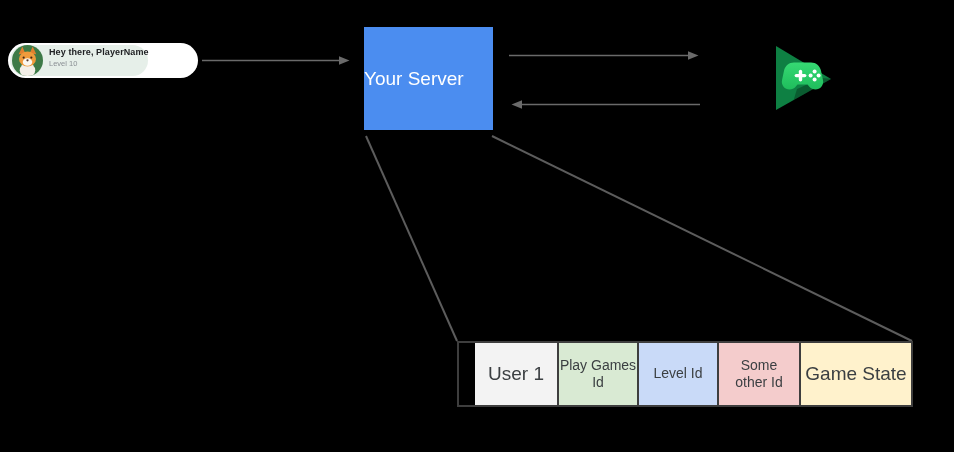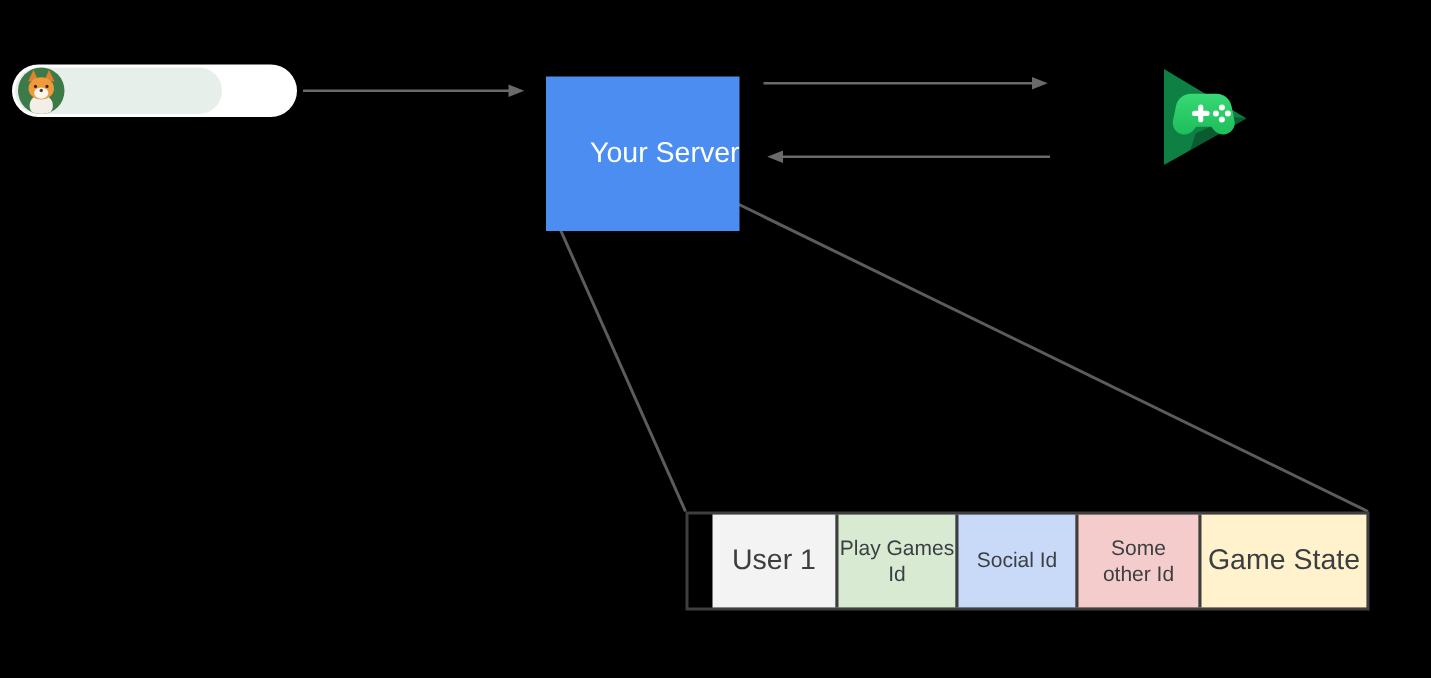--- a/index.html
+++ b/index.html
@@ -22,22 +22,22 @@
     position:absolute;left:4px;top:2px;width:31px;height:31px;border-radius:50%;
     overflow:hidden;
   }
   .card-text{
     position:absolute;left:41px;top:4px;line-height:1.25;
   }
   .card-title{font-size:9px;font-weight:bold;letter-spacing:.1px;}
   .card-sub{font-size:7.5px;margin-top:1px;}
   
   .server-box{
-    position:absolute;left:364px;top:51px;width:129px;height:103px;
-    display:flex;align-items:center;justify-content:flex-end;
+    position:absolute;left:364px;top:27px;width:129px;height:103px;
+    display:flex;align-items:center;justify-content:flex-start;
     font-size:19px;
   }
   
   .pg-icon{position:absolute;left:773px;top:42px;width:60px;height:72px;}
   
   .user-table{
     position:absolute;left:457px;top:341px;width:456px;height:66px;
     display:flex;box-sizing:border-box;
   }
   .user-table .cell{
@@ -83,20 +83,24 @@
       <polygon points="6.5,9 10,1.5 13,8.5" fill="#e0812f"></polygon>
       <polygon points="23.5,9 20,1.5 17,8.5" fill="#e0812f"></polygon>
       <ellipse cx="15" cy="24.5" rx="7.5" ry="7" fill="#f3efe8"></ellipse>
       <ellipse cx="15" cy="13.5" rx="8.2" ry="7.2" fill="#ef9b3c"></ellipse>
       <ellipse cx="15" cy="16.5" rx="4.6" ry="3.6" fill="#fbf7f0"></ellipse>
       <circle cx="11.3" cy="12.2" r="1.05" fill="#40281a"></circle>
       <circle cx="18.7" cy="12.2" r="1.05" fill="#40281a"></circle>
       <circle cx="15" cy="14.8" r="1.1" fill="#5b3a29"></circle>
     </svg>
   </div>
+  <div class="card-text">
+    <div class="card-title" style="color: rgb(32, 33, 36);">Hey there, PlayerName</div>
+    <div class="card-sub" style="color: rgb(138, 143, 148);">Level 10</div>
+  </div>
 </div>
 
 <div class="server-box" style="background-color: rgb(75, 141, 240);">
   <span style="color: rgb(255, 255, 255);">Your Server</span>
 </div>
 
 <div class="pg-icon">
   <svg width="60" height="72" viewBox="0 0 60 72">
     <defs>
       <linearGradient id="padGrad" x1="0" y1="0" x2="0" y2="1">
@@ -122,21 +126,21 @@
 </div>
 
 <div class="user-table" style="border: 2px solid rgb(62, 62, 62);">
   <div class="cell c0 cell-large" style="background-color: rgb(243, 243, 243);">
     <span style="color: rgb(59, 63, 66);">User 1</span>
   </div>
   <div class="cell c1 cell-small" style="border-color: rgb(62, 62, 62); background-color: rgb(217, 234, 211);">
     <span style="color: rgb(59, 63, 66);">Play Games Id</span>
   </div>
   <div class="cell c2 cell-small" style="border-color: rgb(62, 62, 62); background-color: rgb(201, 218, 248);">
-    <span style="color: rgb(59, 63, 66);">Social Id</span>
+    <span style="color: rgb(59, 63, 66);">Level Id</span>
   </div>
   <div class="cell c3 cell-small cell-left" style="border-color: rgb(62, 62, 62); background-color: rgb(244, 204, 204);">
     <span style="display: block; width: 48px; color: rgb(59, 63, 66);">Some other Id</span>
   </div>
   <div class="cell c4 cell-large" style="border-color: rgb(62, 62, 62); background-color: rgb(255, 242, 204);">
     <span style="color: rgb(59, 63, 66);">Game State</span>
   </div>
 </div>
 
 </body></html>

